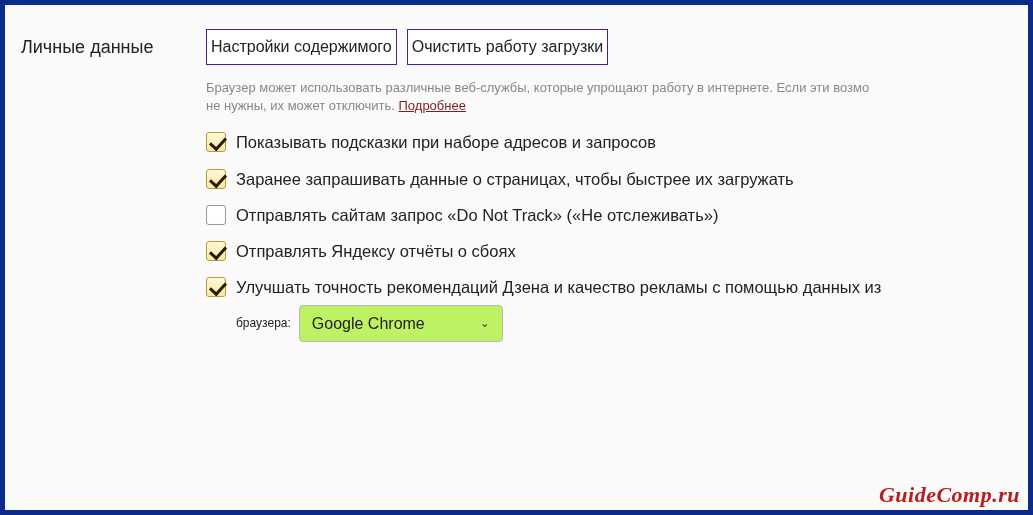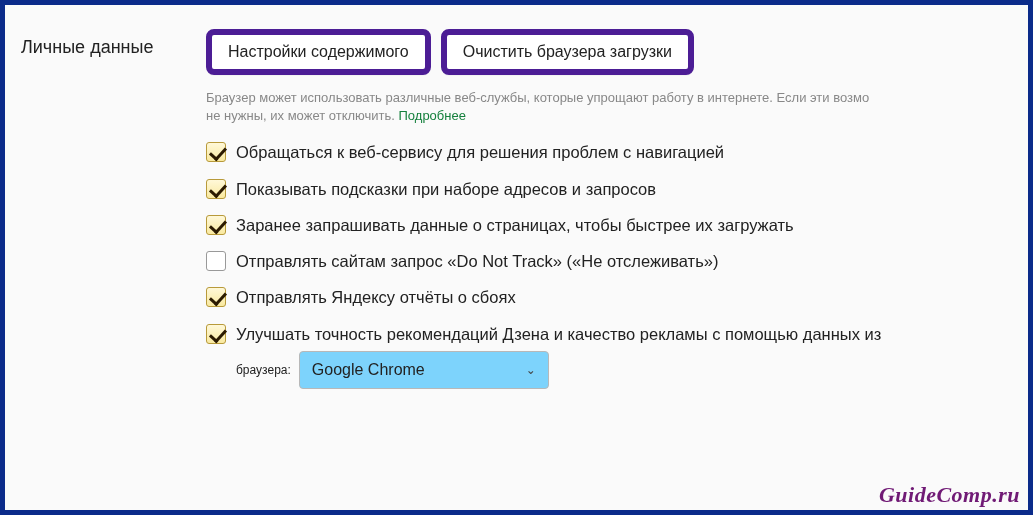--- a/index.html
+++ b/index.html
@@ -34,37 +34,38 @@
     flex: 1;
     padding-right: 0;
   }
   .button-row {
     display: flex;
     gap: 10px;
     margin-bottom: 14px;
   }
   .btn {
     background: #fff;
-    border: 6px solid #4c1d95;
-    border-radius: 8px;
-    padding: 8px 16px;
+    border: 1px solid #4c1d95;
+    border-radius: 0;
+    padding: 8px 4px;
     font-size: 16px;
     color: #222;
     cursor: pointer;
     box-shadow: 0 1px 0 rgba(0,0,0,0.03);
   }
   .hint {
     font-size: 13px;
     color: #888;
     line-height: 1.4;
     margin-bottom: 16px;
     max-width: 820px;
   }
   .hint a {
-    color: #15803d;
+    color: #7f1d1d;
+    text-decoration: underline;
     cursor: pointer;
   }
   .options {
     display: flex;
     flex-direction: column;
     gap: 14px;
   }
   .option-row {
     display: flex;
     align-items: flex-start;
@@ -112,69 +113,65 @@
   .browser-label {
     font-size: 12px;
     color: #222;
   }
   .select {
     display: inline-flex;
     align-items: center;
     justify-content: space-between;
     border: 1px solid #b8b8b8;
     border-radius: 4px;
-    background: #7dd3fc;
+    background: #bef264;
     padding: 7px 12px;
     font-size: 16px;
     color: #222;
-    width: 250px;
+    width: 204px;
     cursor: pointer;
   }
   .select .chevron {
     font-size: 12px;
     color: #444;
   }
   .watermark {
     position: absolute;
     right: 8px;
     bottom: 2px;
     font-family: "Comic Sans MS", "Segoe Script", cursive;
     font-size: 22px;
     font-style: italic;
     font-weight: bold;
     letter-spacing: 0.5px;
   }
-  .watermark .g { color: #701a75; }
+  .watermark .g { color: #b91c1c; }
 </style>
 </head>
 <body>
 
 <div class="frame">
   <div class="content">
 
     <div class="section-label">Личные данные</div>
 
     <div class="main">
 
       <div class="button-row">
         <button class="btn">Настройки содержимого</button>
-        <button class="btn">Очистить браузера загрузки</button>
+        <button class="btn">Очистить работу загрузки</button>
       </div>
 
       <div class="hint">
         <span>Браузер может использовать различные веб-службы, которые упрощают работу в интернете. Если эти возмо</span><br>
         <span>не нужны, их может отключить. </span><a>Подробнее</a>
       </div>
 
       <div class="options">
 
-        <div class="option-row">
-          <span class="checkbox checked"></span>
-          <span class="option-text">Обращаться к веб-сервису для решения проблем с навигацией</span>
-        </div>
 
         <div class="option-row">
           <span class="checkbox checked"></span>
           <span class="option-text">Показывать подсказки при наборе адресов и запросов</span>
         </div>
 
         <div class="option-row">
           <span class="checkbox checked"></span>
           <span class="option-text">Заранее запрашивать данные о страницах, чтобы быстрее их загружать</span>
         </div>

